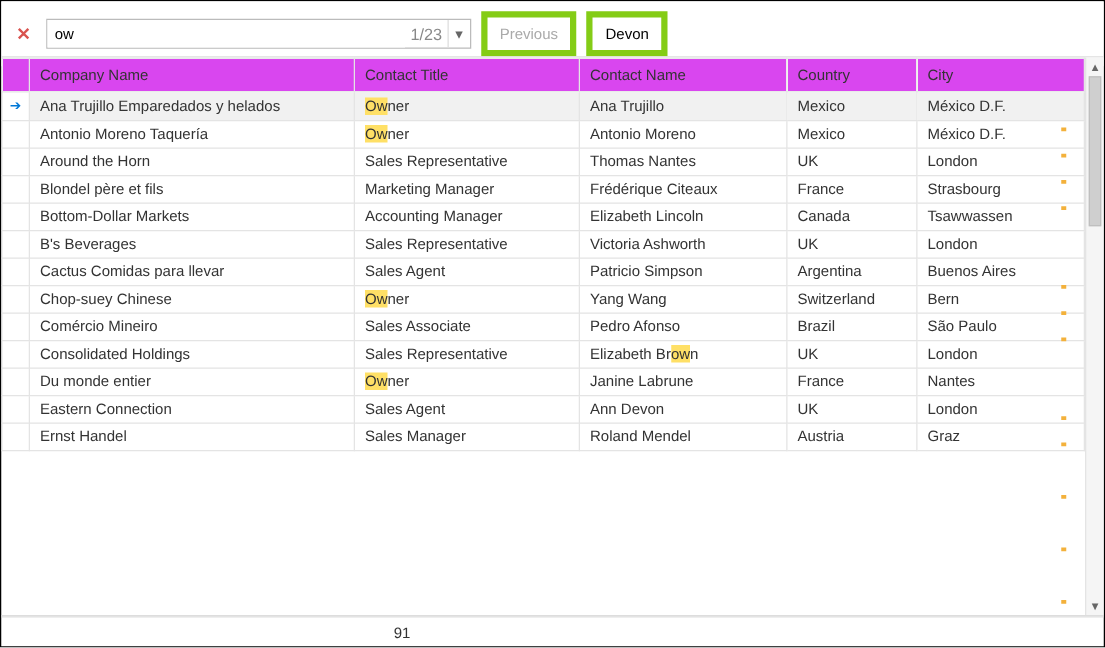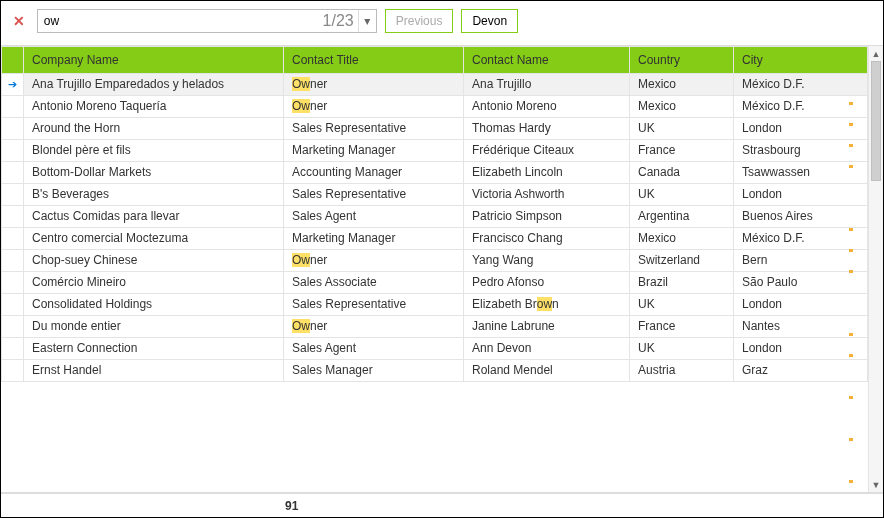--- a/index.html
+++ b/index.html
@@ -43,37 +43,37 @@
   .search-input {
     flex: 1;
     border: none;
     outline: none;
     padding: 0 6px;
     font: inherit;
     height: 100%;
   }
   .match-count {
     color: #888;
-    font-size: 16px;
+    font-size: 13px;
     padding: 0 4px;
   }
   .search-dd {
     width: 18px;
     height: 100%;
     border-left: 1px solid #ddd;
     display: flex;
     align-items: center;
     justify-content: center;
     cursor: pointer;
     color: #666;
   }
   .btn {
-    border: 1px solid #84cc16;
-    background: #fff;
-    height: 24px;
+    border: 5px solid #84cc16;
+    background: #fff;
+    height: 36px;
     padding: 0 10px;
     font: inherit;
     cursor: pointer;
   }
   .btn.disabled {
     color: #aaa;
     cursor: default;
   }
   .grid {
     position: absolute;
@@ -99,21 +99,21 @@
     text-align: left;
     padding: 0 8px;
     height: 21px;
     line-height: 21px;
     white-space: nowrap;
     overflow: hidden;
     text-overflow: ellipsis;
     font-weight: normal;
   }
   thead th {
-    background: #84cc16;
+    background: #d946ef;
     height: 26px;
     line-height: 26px;
     font-size: 12px;
     color: #333;
   }
   col.ind { width: 22px; }
   col.c1 { width: 260px; }
   col.c2 { width: 180px; }
   col.c3 { width: 166px; }
   col.c4 { width: 104px; }
@@ -174,22 +174,23 @@
   }
   .footer {
     position: absolute;
     left: 0; right: 0; bottom: 0;
     height: 24px;
     border-top: 1px solid #ddd;
     display: flex;
     align-items: center;
   }
   .footer .count {
-    font-weight: bold;
+    font-weight: normal;
     padding-left: 284px;
+    margin-left: 30px;
   }
 </style>
 </head>
 <body>
 
 <div class="frame">
   <div class="toolbar">
     <span class="close-x">✕</span>
     <div class="search-wrap">
       <input class="search-input" value="ow" style="">
@@ -235,21 +236,21 @@
               <td>Antonio Moreno Taquería</td>
               <td><span class="hl">Ow</span>ner</td>
               <td>Antonio Moreno</td>
               <td>Mexico</td>
               <td>México D.F.</td>
             </tr>
             <tr>
               <td class="ind"></td>
               <td>Around the Horn</td>
               <td>Sales Representative</td>
-              <td>Thomas Hardy</td>
+              <td>Thomas Nantes</td>
               <td>UK</td>
               <td>London</td>
             </tr>
             <tr>
               <td class="ind"></td>
               <td>Blondel père et fils</td>
               <td>Marketing Manager</td>
               <td>Frédérique Citeaux</td>
               <td>France</td>
               <td>Strasbourg</td>
@@ -270,28 +271,20 @@
               <td>UK</td>
               <td>London</td>
             </tr>
             <tr>
               <td class="ind"></td>
               <td>Cactus Comidas para llevar</td>
               <td>Sales Agent</td>
               <td>Patricio Simpson</td>
               <td>Argentina</td>
               <td>Buenos Aires</td>
-            </tr>
-            <tr>
-              <td class="ind"></td>
-              <td>Centro comercial Moctezuma</td>
-              <td>Marketing Manager</td>
-              <td>Francisco Chang</td>
-              <td>Mexico</td>
-              <td>México D.F.</td>
             </tr>
             <tr>
               <td class="ind"></td>
               <td>Chop-suey Chinese</td>
               <td><span class="hl">Ow</span>ner</td>
               <td>Yang Wang</td>
               <td>Switzerland</td>
               <td>Bern</td>
             </tr>
             <tr>

